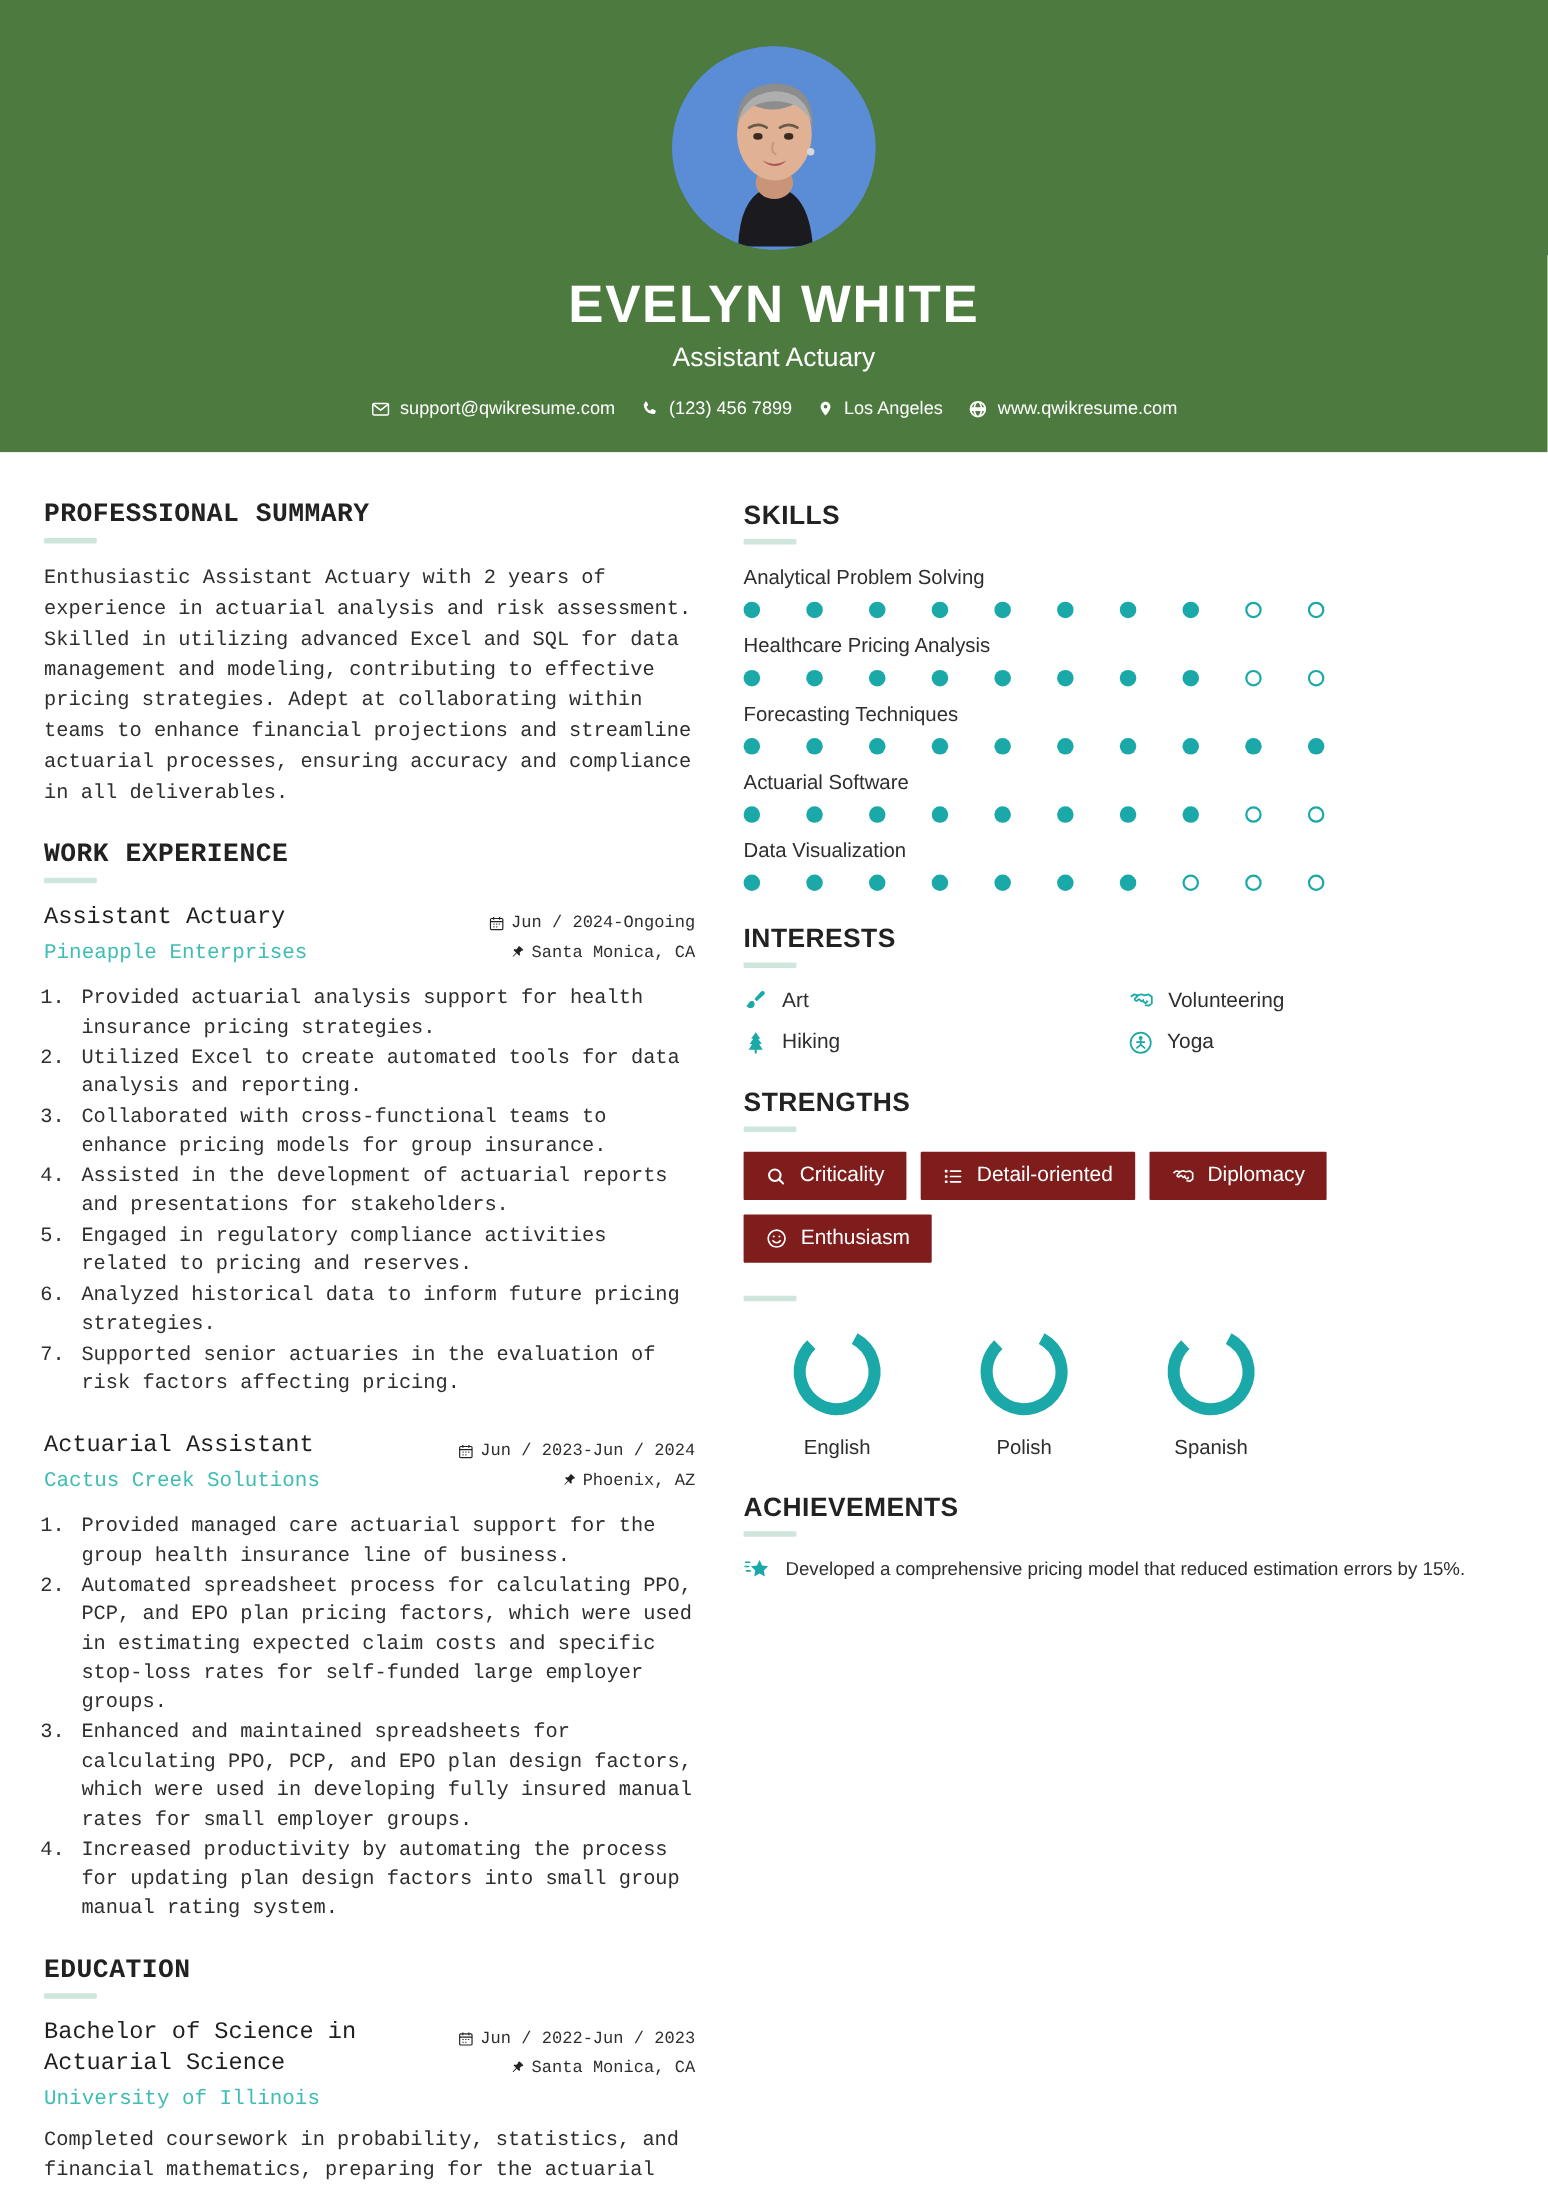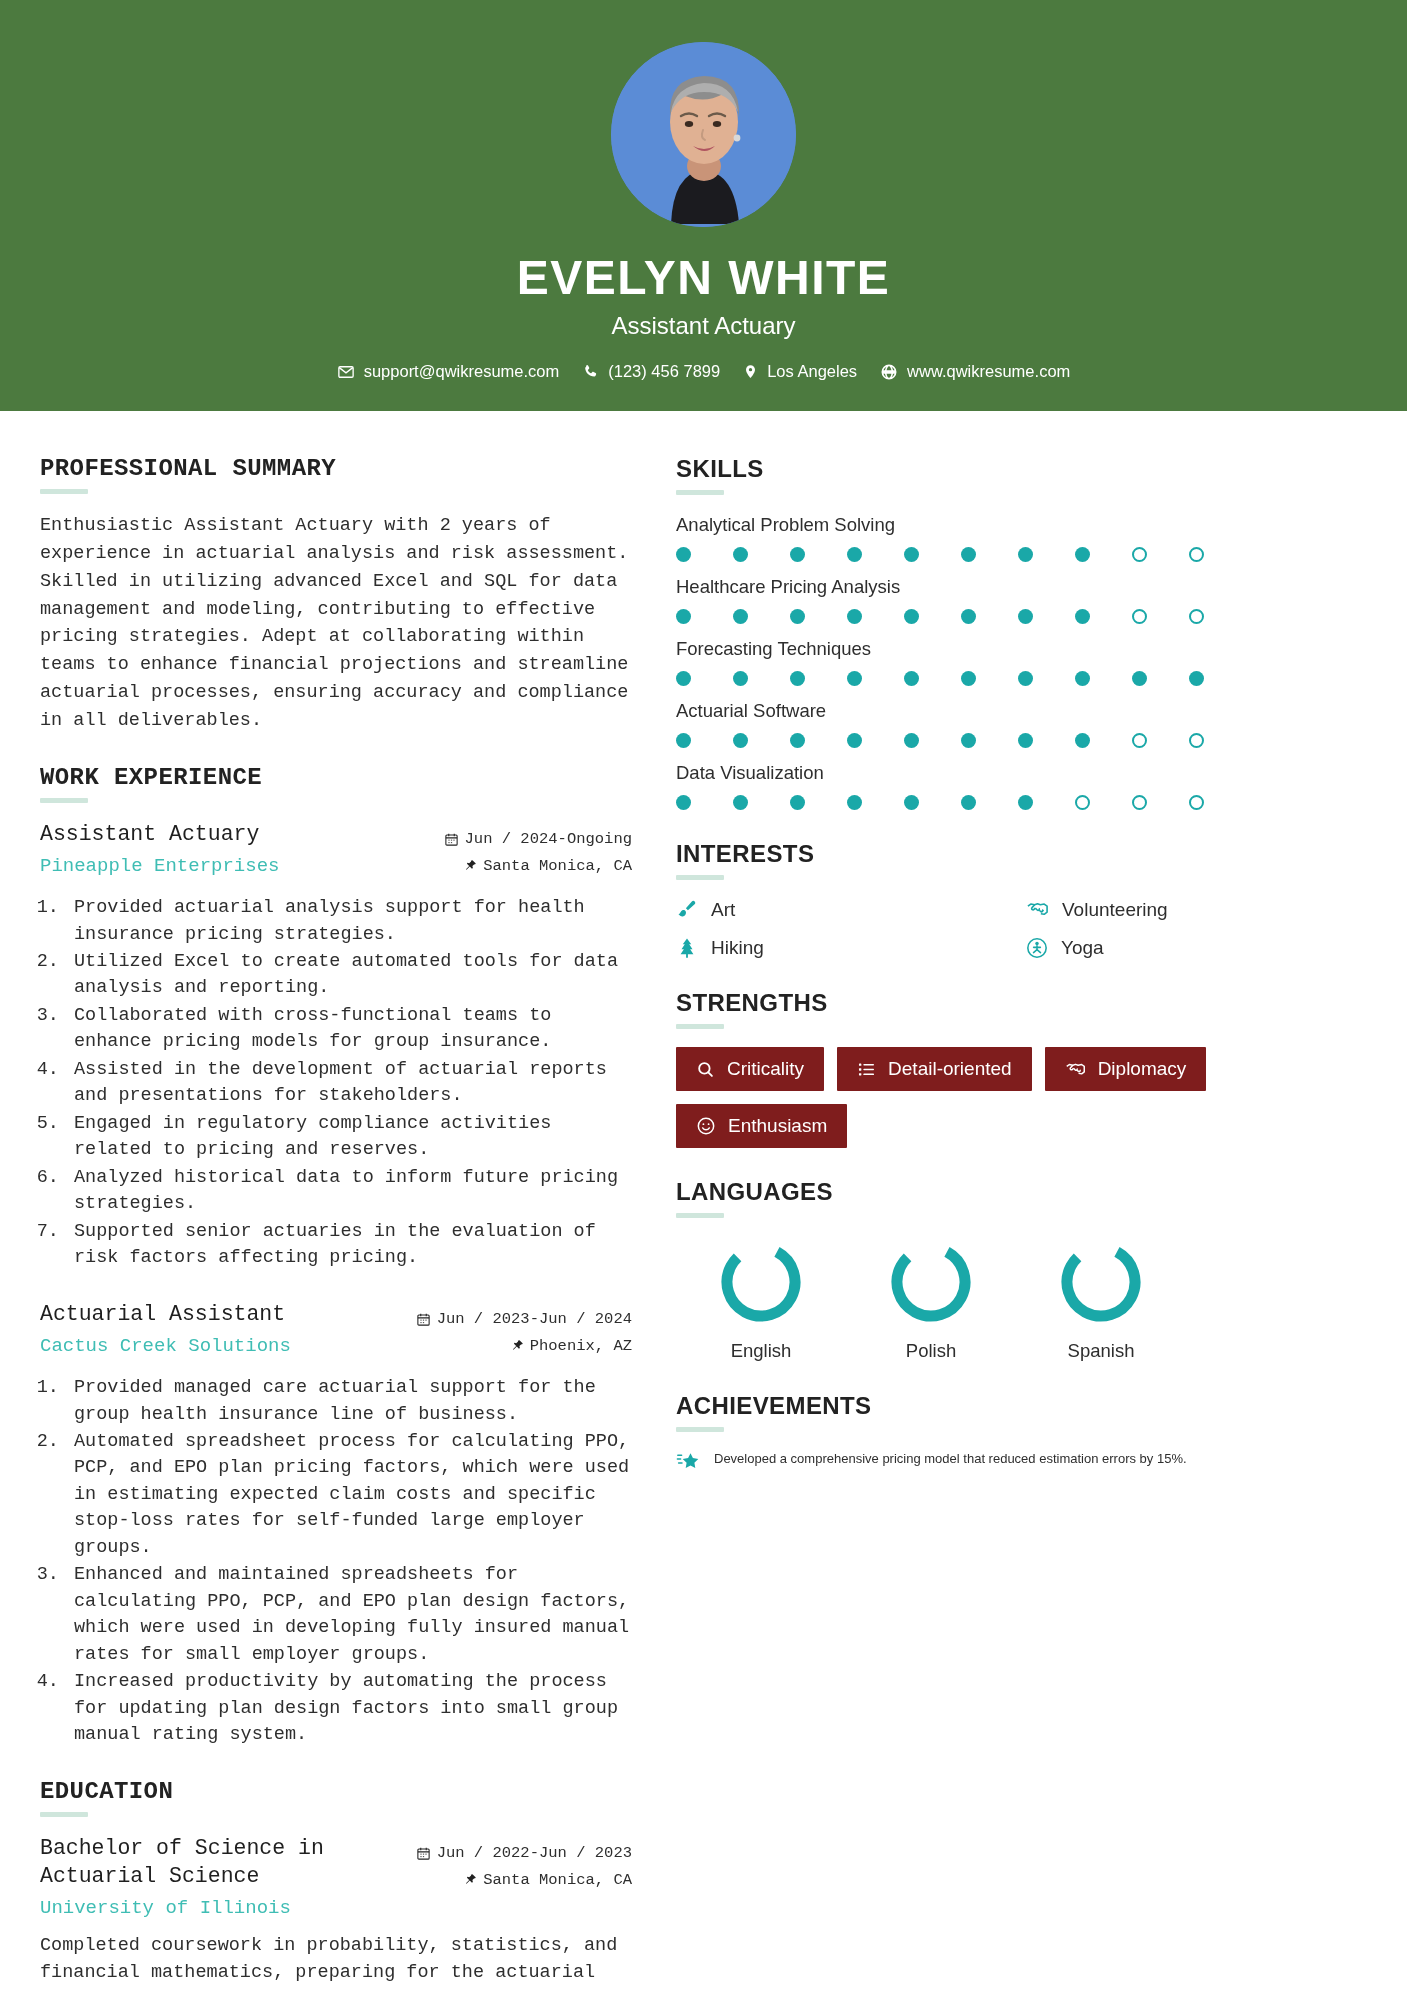--- a/index.html
+++ b/index.html
@@ -130,21 +130,21 @@
   .strength svg { display:block; flex:none; }
 
   
   .langs { display:flex; gap:0; margin-top:8px; }
   .lang { width:170px; text-align:center; }
   .lang svg { display:block; margin:0 auto; }
   .lang-name { font-size:18.5px; color:#2e2e2e; margin-top:12px; }
 
   
   .ach { display:flex; gap:14px; margin-bottom:16px; align-items:flex-start; }
-  .ach-text { font-size:13px; line-height:1.4; color:#2e2e2e; }
+  .ach-text { font-size:17px; line-height:1.4; color:#2e2e2e; }
 
   
   .footer {
     display:flex; justify-content:space-between; align-items:center;
     padding:26px 40px 24px 40px;
     margin-top:8px;
   }
   .powered { display:flex; align-items:center; gap:10px; }
   .powered-by { font-size:14px; color:#555; }
   .powered-brand {
@@ -631,21 +631,20 @@
                 <path d="M8 14.3c1 1.5 2.4 2.2 4 2.2s3-.7 4-2.2" stroke-linecap="round"></path>
               </svg>
             </span>
             <span>Enthusiasm</span>
           </div>
 
         </div>
       </div>
 
       <div class="sec">
-        <div class="sec-title">LANGUAGES</div>
         <div class="sec-rule"></div>
         <div class="langs" id="langs-list">
             <div class="lang">
               <svg width="92" height="92" viewBox="0 0 92 92">
                 <circle cx="46" cy="46" r="34" fill="none" stroke="#ffffff" stroke-width="11"></circle>
                 <circle cx="46" cy="46" r="34" fill="none" stroke="#1aa8a8" stroke-width="11" stroke-linecap="butt" stroke-dasharray="170.9 42.7" transform="rotate(-62 46 46)"></circle>
               </svg>
               <div class="lang-name">English</div>
             </div>
             <div class="lang">

